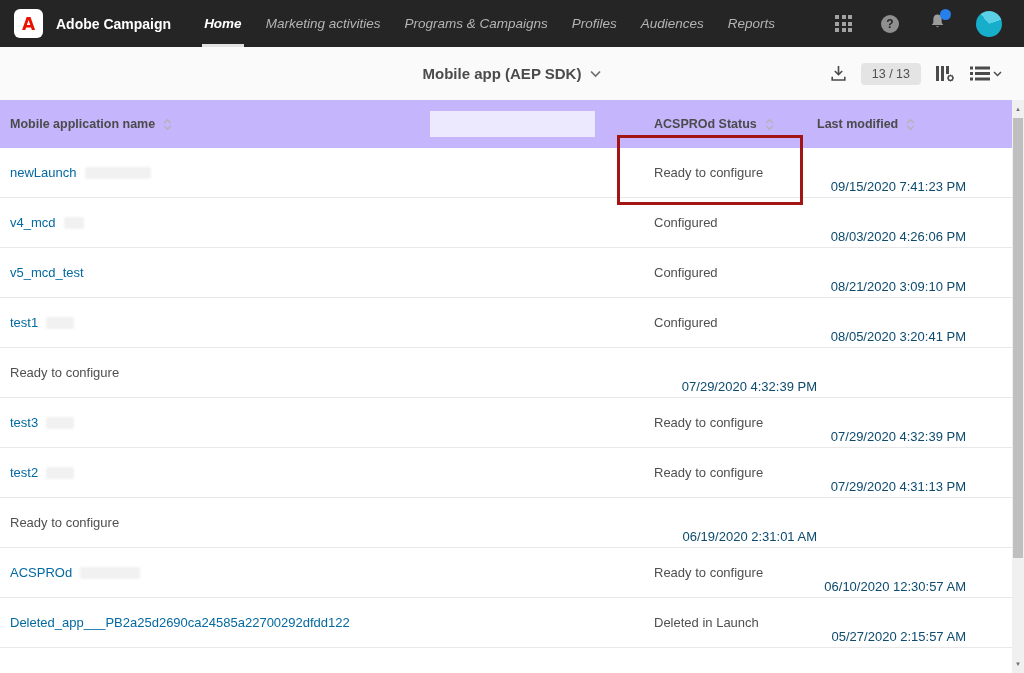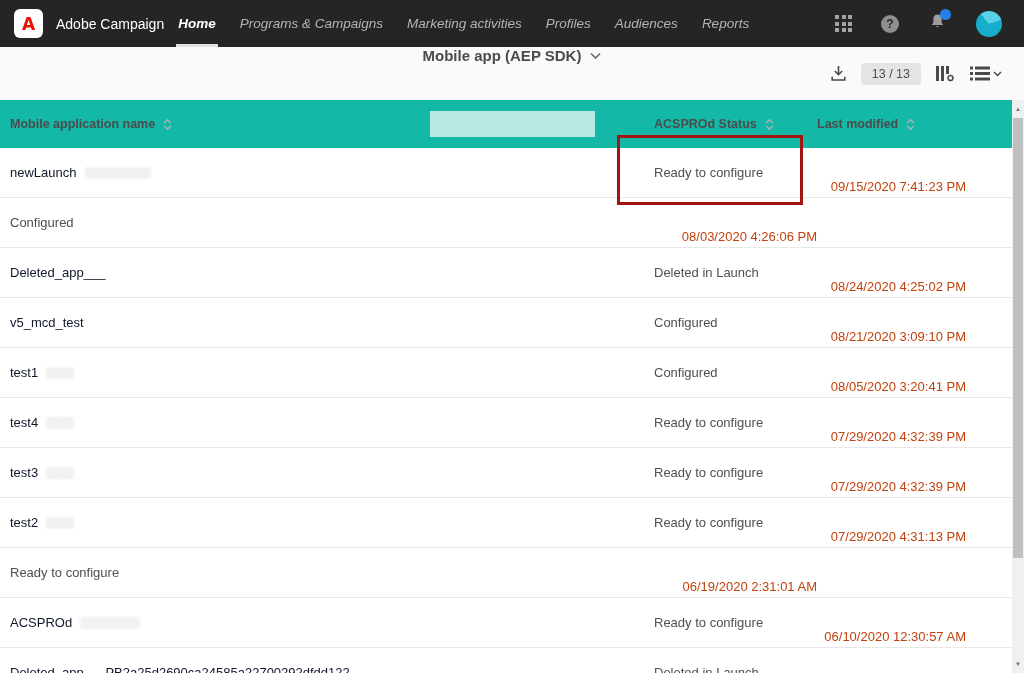--- a/index.html
+++ b/index.html
@@ -3,50 +3,50 @@
 <meta charset="utf-8">
 <style>
   * { margin:0; padding:0; box-sizing:border-box; }
   html,body { width:1024px; height:673px; overflow:hidden; font-family:"Liberation Sans", sans-serif; background:#fff; }
   .stage { position:relative; width:1024px; height:673px; overflow:hidden; }
 
   
   .navbar { position:relative; height:47px; background:#252525; display:flex; align-items:center; padding:0 22px 0 14px; }
   .logo-box { width:29px; height:29px; background:#fff; border-radius:6px; display:flex; align-items:center; justify-content:center; margin-right:13px; cursor:pointer; }
   .logo-a { color:#eb1000; font-weight:900; font-size:17px; font-family:"DejaVu Sans", sans-serif; }
-  .brand { color:#ffffff; font-weight:normal; font-size:14px; margin-right:14px; white-space:nowrap; }
+  .brand { color:#ffffff; font-weight:bold; font-size:14px; margin-right:33px; white-space:nowrap; }
   .nav-items { display:flex; align-items:center; height:100%; }
   .nav-item { position:relative; color:#b4b4b4; font-size:13.5px; margin-right:24px; height:100%; display:flex; align-items:center; cursor:pointer; white-space:nowrap;font-style:italic; }
   .nav-item.active { color:#ffffff; font-weight:bold; }
   .nav-item.active::after { content:""; position:absolute; left:-2px; right:-2px; bottom:0; height:3px; background:#e2e2e2; }
   .nav-right { margin-left:auto; display:flex; align-items:center; gap:29px; }
   .grid-icon { display:grid; grid-template-columns:repeat(3,4px); grid-template-rows:repeat(3,4px); gap:2.5px; cursor:pointer; }
   .grid-icon i { background:#a3a3a3; }
   .help-icon { width:18px; height:18px; border-radius:50%; background:#8f8f8f; color:#252525; font-size:12px; font-weight:bold; display:flex; align-items:center; justify-content:center; cursor:pointer; }
   .bell-wrap { position:relative; cursor:pointer; }
   .bell-dot { position:absolute; top:-3px; right:-4px; width:11px; height:11px; border-radius:50%; background:#2680eb; }
   .avatar { width:26px; height:26px; border-radius:50%; background:conic-gradient(from -40deg at 50% 50%, #5ad1e6 0deg 110deg, #16aecb 110deg 360deg); cursor:pointer; }
 
   
-  .toolbar { position:relative; height:53px; background:#fafafa; display:flex; }
+  .toolbar { position:relative; height:53px; background:#fafafa; display:flex; align-items:center; }
   .selector { position:absolute; left:50%; transform:translateX(-50%); display:flex; align-items:center; gap:8px; cursor:pointer; }
   .selector-label { font-size:15px; font-weight:bold; color:#4b4b4b; white-space:nowrap; }
   .toolbar-right { margin-left:auto; display:flex; align-items:center; gap:13px; padding-right:22px; }
   .count-badge { background:#e4e4e4; border-radius:4px; padding:4px 11px; font-size:12.5px; color:#505050; white-space:nowrap; }
   .tb-icon { cursor:pointer; display:flex; align-items:center; }
 
   
-  .thead { height:48px; background:#14b8a6; display:grid; grid-template-columns:644px 163px 1fr; align-items:center; padding:0 58px 0 10px; position:relative; }
+  .thead { height:48px; background:#c4b5fd; display:grid; grid-template-columns:644px 163px 1fr; align-items:center; padding:0 58px 0 10px; position:relative; }
   .th { display:flex; align-items:center; gap:7px; font-size:12.5px; font-weight:bold; color:#4b4b4b; cursor:pointer; white-space:nowrap; }
   .head-redact { position:absolute; left:430px; top:11px; width:165px; height:26px; background:rgba(253,253,253,0.7); }
   .tbody { }
   .row { height:50px; display:grid; grid-template-columns:644px 163px 1fr; align-items:center; padding:0 58px 0 10px; border-bottom:1px solid #e8e8e8; background:#fff; cursor:pointer; }
-  .cell-name { font-size:13px; color:#0f172a; display:flex; align-items:center; gap:8px; overflow:hidden; white-space:nowrap; }
+  .cell-name { font-size:13px; color:#0369a1; display:flex; align-items:center; gap:8px; overflow:hidden; white-space:nowrap; }
   .cell-status { font-size:13px; color:#4f4f4f; white-space:nowrap; }
-  .cell-date { font-size:13px; color:#c2410c; text-align:right; white-space:nowrap;margin-top:28px; }
+  .cell-date { font-size:13px; color:#0c4a6e; text-align:right; white-space:nowrap;margin-top:28px; }
   .redact { display:inline-block; height:12px; background:#f1f1f1; filter:blur(1px); border-radius:2px; }
 
   
   .highlight-box { position:absolute; left:617px; top:135px; width:186px; height:70px; border:3px solid #a31414; pointer-events:none; z-index:50; }
 
   
   .scrollbar { position:absolute; right:0; top:100px; width:12px; height:573px; background:#f0f0f0; z-index:40; }
   .sb-arrow { position:absolute; left:0; width:12px; height:14px; display:flex; align-items:center; justify-content:center; font-size:6px; color:#6e6e6e; cursor:pointer; }
   .sb-up { top:2px; }
   .sb-down { bottom:2px; }
@@ -57,22 +57,22 @@
 
 <div class="stage">
 
   <div class="navbar">
     <div class="logo-box">
       <span class="logo-a">A</span>
     </div>
     <div class="brand">Adobe Campaign</div>
     <div class="nav-items">
       <div class="nav-item active">Home</div>
+      <div class="nav-item">Marketing activities</div>
       <div class="nav-item">Programs &amp; Campaigns</div>
-      <div class="nav-item">Marketing activities</div>
       <div class="nav-item">Profiles</div>
       <div class="nav-item">Audiences</div>
       <div class="nav-item">Reports</div>
     </div>
     <div class="nav-right">
       <div class="grid-icon">
           <i></i>
           <i></i>
           <i></i>
           <i></i>
@@ -162,54 +162,47 @@
     <div class="row">
       <div class="cell-name">
           <span>newLaunch</span>
           <span class="redact" style="width:66px"></span>
         </div>
       <div class="cell-status">Ready to configure</div>
       <div class="cell-date">09/15/2020 7:41:23 PM</div>
     </div>
 
     <div class="row">
+      <div class="cell-name">
+          <span>v4_mcd</span>
+          <span class="redact" style="width:20px"></span>
+        </div>
       <div class="cell-status">Configured</div>
       <div class="cell-date">08/03/2020 4:26:06 PM</div>
     </div>
 
-    <div class="row">
-      <div class="cell-name">
-          <span>Deleted_app___</span>
-        </div>
-      <div class="cell-status">Deleted in Launch</div>
-      <div class="cell-date">08/24/2020 4:25:02 PM</div>
-    </div>
 
     <div class="row">
       <div class="cell-name">
           <span>v5_mcd_test</span>
         </div>
       <div class="cell-status">Configured</div>
       <div class="cell-date">08/21/2020 3:09:10 PM</div>
     </div>
 
     <div class="row">
       <div class="cell-name">
           <span>test1</span>
           <span class="redact" style="width:28px"></span>
         </div>
       <div class="cell-status">Configured</div>
       <div class="cell-date">08/05/2020 3:20:41 PM</div>
     </div>
 
     <div class="row">
-      <div class="cell-name">
-          <span>test4</span>
-          <span class="redact" style="width:28px"></span>
-        </div>
       <div class="cell-status">Ready to configure</div>
       <div class="cell-date">07/29/2020 4:32:39 PM</div>
     </div>
 
     <div class="row">
       <div class="cell-name">
           <span>test3</span>
           <span class="redact" style="width:28px"></span>
         </div>
       <div class="cell-status">Ready to configure</div>

